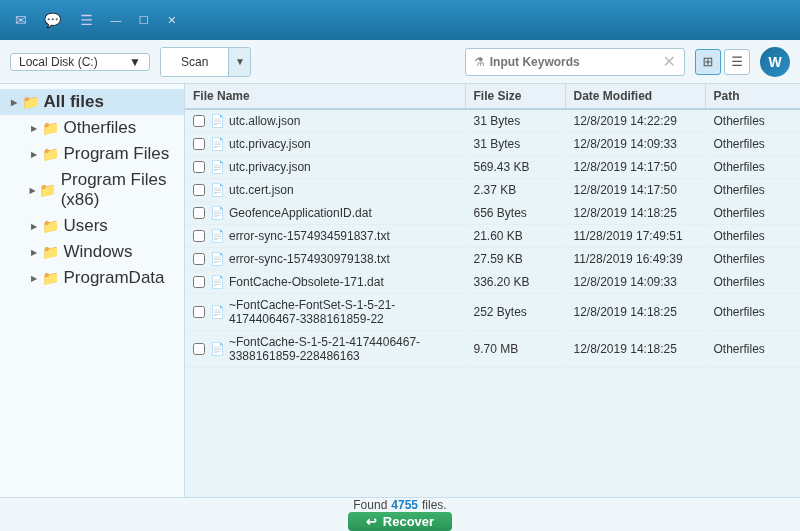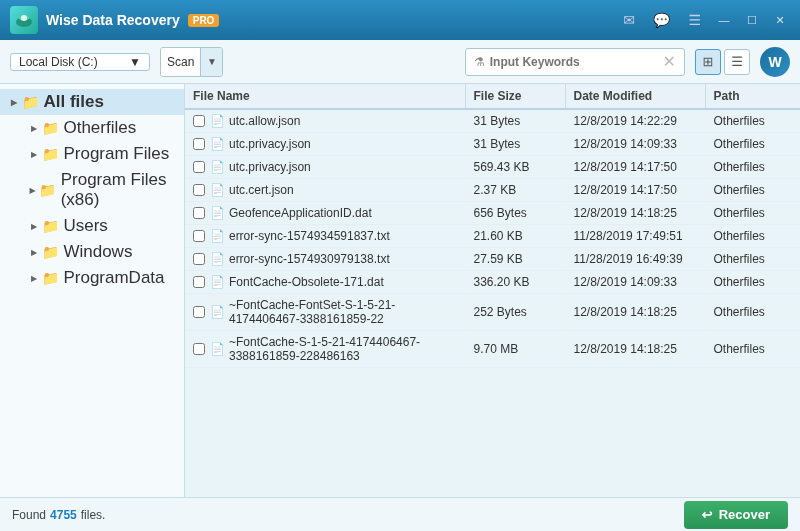--- a/index.html
+++ b/index.html
@@ -57,21 +57,21 @@
       color: #333;
       cursor: pointer;
     }
     #scan-btn-group {
       display: flex; align-items: center;
       border: 1px solid #a8c8d8;
       border-radius: 3px;
       overflow: hidden;
     }
     #scan-btn {
-      height: 28px; padding: 0 6px;
+      height: 28px; padding: 0 20px;
       background: white;
       border: none;
       font-size: 12px;
       color: #333;
       cursor: pointer;
     }
     #scan-dropdown {
       width: 22px; height: 28px;
       background: #ddeef5;
       border: none;
@@ -202,51 +202,41 @@
     #status-bar {
       height: 34px;
       background: #f0f7fb;
       border-top: 1px solid #c8dde8;
       display: flex;
       align-items: center;
       justify-content: space-between;
       padding: 0 12px;
       font-size: 12px;
       color: #444;
+      flex-direction: column;
     }
     #found-text { display: flex; align-items: center; gap: 4px; }
     #found-count { color: #1a7fc4; font-weight: bold; }
     #recover-btn {
       height: 28px;
       padding: 0 18px;
       background: linear-gradient(to bottom, #3cb06a, #2a9458);
       color: white;
       border: none;
       border-radius: 4px;
       font-size: 13px;
       font-weight: 600;
       cursor: pointer;
       display: flex; align-items: center; gap: 6px;
     }
   </style>
 </head>
 <body>
 
 <div id="title-bar">
-  <div id="title-left">
-    <div id="app-logo">
-      <svg width="20" height="20" viewBox="0 0 20 20">
-        <ellipse cx="10" cy="12" rx="8" ry="5" fill="#1a8a6a" opacity="0.8"></ellipse>
-        <path d="M4 8 Q10 2 16 8 Q10 14 4 8Z" fill="#4dd8a0"></path>
-        <circle cx="10" cy="8" r="3" fill="white" opacity="0.8"></circle>
-      </svg>
-    </div>
-    <span id="app-title-text">Wise Data Recovery</span>
-    <span id="pro-badge">PRO</span>
-  </div>
   <div id="title-controls">
     <span class="title-icon">✉</span>
     <span class="title-icon">💬</span>
     <span class="title-icon">☰</span>
     <span class="win-btn">—</span>
     <span class="win-btn">☐</span>
     <span class="win-btn close">✕</span>
   </div>
 </div>
 

